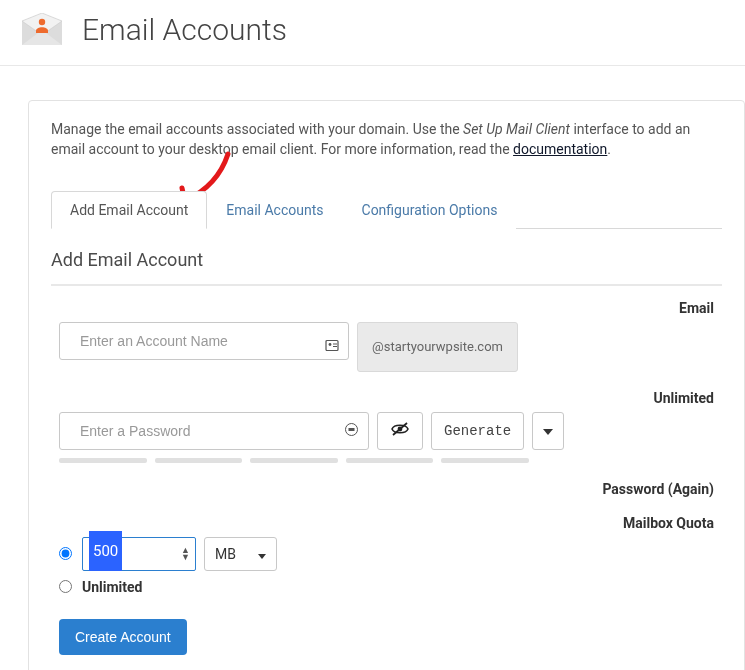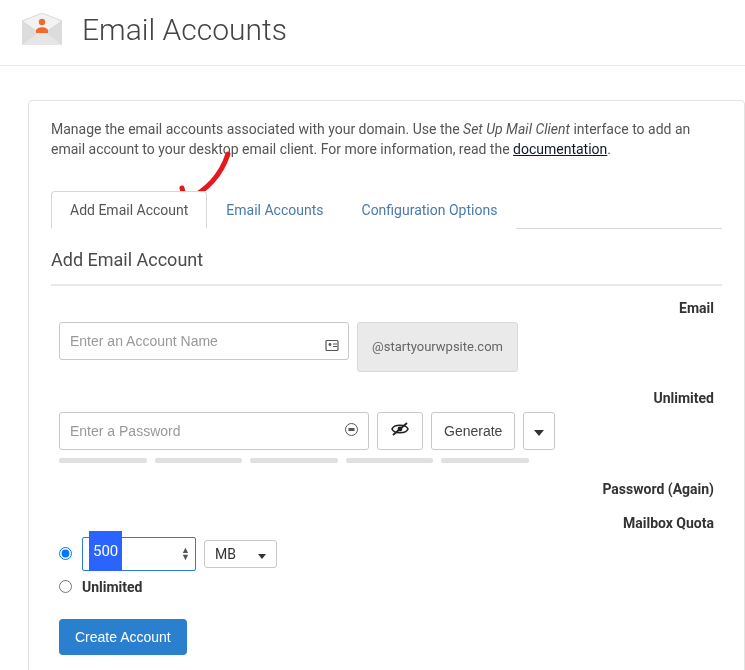--- a/index.html
+++ b/index.html
@@ -85,21 +85,21 @@
       font-size: 14px;
       margin-bottom: 6px;
       display: block;
       text-align: right;
     }
     .input-row { display: flex; align-items: stretch; }
     .text-input {
       flex: 0 0 auto;
       border: 1px solid #c8c8c8;
       border-radius: 3px;
-      padding: 8px 10px;
+      padding: 8px 20px;
       font-size: 14px;
       color: #333;
       height: 38px;
       background: #fff;
     }
     .text-input::placeholder { color: #999; }
     .text-input.email-w { width: 290px; position: relative; padding-right: 34px; }
     .text-input.pw-w { width: 310px; padding-right: 34px; }
     .text-input.pw2-w { width: 470px; padding-right: 34px; }
     .domain-addon {
@@ -130,20 +130,21 @@
       background: #fff;
       margin-left: 8px;
       padding: 0 12px;
       display: flex;
       align-items: center;
       justify-content: center;
       cursor: pointer;
       color: #444;
       border-radius: 3px;
       font-size: 14px;
+      font-family: Liberation Mono, monospace;
     }
     .pw-btn.caret { padding: 0 10px; }
     .strength {
       display: flex;
       gap: 8px;
       margin-top: 8px;
       width: 470px;
     }
     .strength-seg {
       flex: 1;
@@ -168,21 +169,21 @@
       color: #111;
     }
     .quota-input .val {
       background: #2b63ff;
       color: #fff;
       padding: 11px 4px;
     }
     .unit-addon {
       border: 1px solid #c8c8c8;
       background: #fff;
-      height: 28px;
+      height: 34px;
       padding: 0 10px;
       display: flex;
       align-items: center;
       border-radius: 3px;
       font-size: 14px;
       cursor: pointer;
       gap: 18px;
     }
     .create-btn {
       margin-top: 12px;

